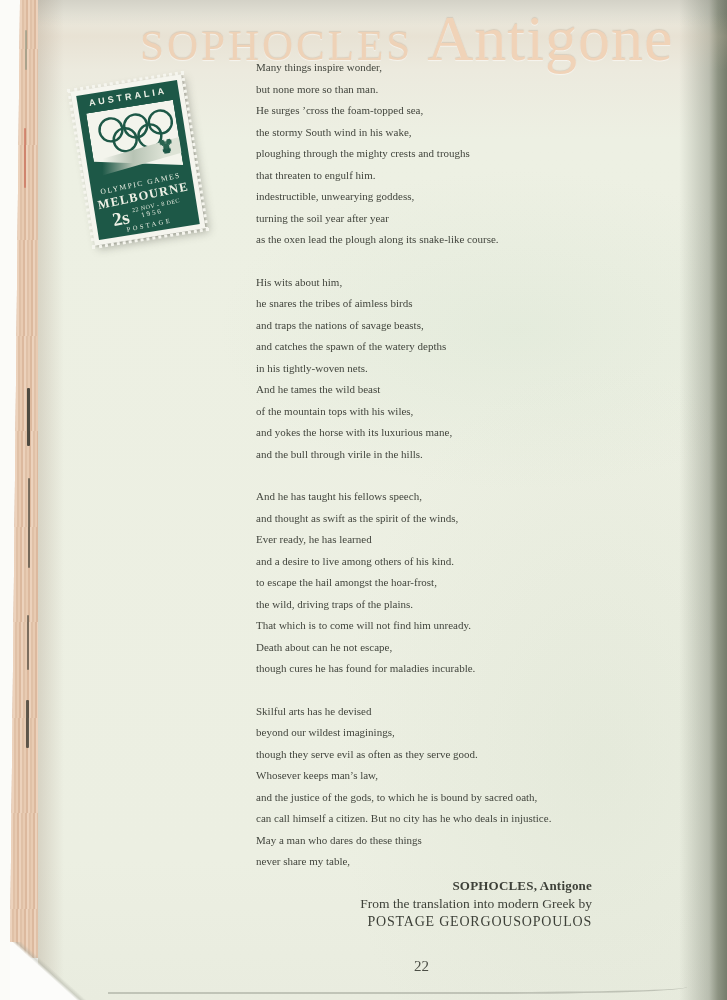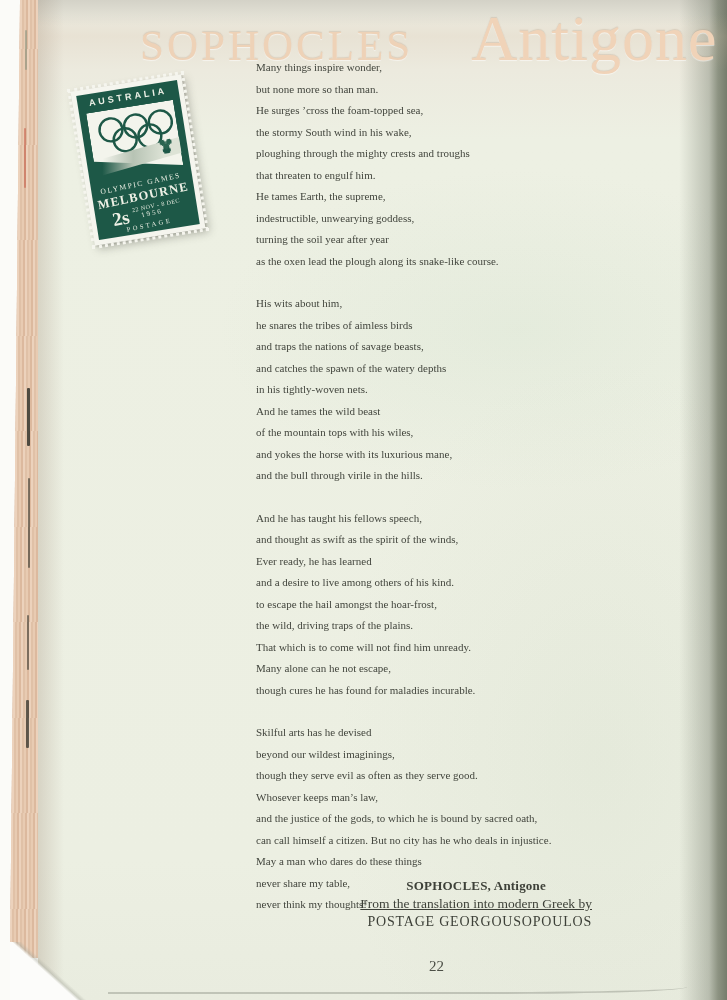--- a/index.html
+++ b/index.html
@@ -57,21 +57,21 @@
   .title {
     position: absolute; left: 102px; top: 2px; white-space: nowrap;
     display: flex; align-items: baseline; gap: 14px;
     color: #eed2b7;
     text-shadow: 0 1px 1px rgba(255,255,255,.55), 0 -1px 1px rgba(170,140,110,.25);
   }
   .title .author {
     font-size: 43px; letter-spacing: 3px; font-variant: small-caps;
     font-family: "Liberation Serif", serif;
   }
-  .title .work { font-size: 64px; letter-spacing: 1px; color: #f0d3b8; margin-left: 44px; }
+  .title .work { font-size: 64px; letter-spacing: 1px; color: #f0d3b8; }
 
   
   .stamp {
     position: absolute; left: 82px; top: 82px; width: 112px; height: 156px;
     transform: rotate(-9deg);
     background: #f5f5ee;
     outline: 3px dotted #f5f5ee; outline-offset: 0px;
     box-shadow: 3px 4px 8px rgba(70,70,60,.35), 1px 1px 2px rgba(70,70,60,.25);
     padding: 5px;
   }
@@ -116,27 +116,27 @@
     position: absolute; left: 218px; top: 57px; width: 440px;
     color: #43463e; font-size: 11px; line-height: 21.5px;
   }
   .stanza { margin-bottom: 21px; }
 
   
   .attribution {
     position: absolute; right: 135px; top: 877px; text-align: right;
     color: #3d4038; line-height: 18px;
   }
-  .attr-source { font-weight: bold; font-size: 13px; letter-spacing: .2px; text-align: center; }
-  .attr-from { font-size: 13.5px; text-decoration: underline; }
+  .attr-source { font-weight: bold; font-size: 13px; letter-spacing: .2px; }
+  .attr-from { font-size: 13.5px; }
   .attr-translator { font-size: 14px; letter-spacing: .8px; }
 
   
   .folio {
-    position: absolute; left: 376px; top: 958px; width: 30px; text-align: right;
+    position: absolute; left: 376px; top: 958px; width: 30px; text-align: left;
     font-size: 15px; color: #4c4f46;
   }
 </style>
 </head>
 <body>
 
 <div class="scan">
 
   <div class="book-edge"></div>
   <div class="edge-mark m1"></div>
@@ -155,21 +155,20 @@
     </div>
 
     <div class="poem">
       <div class="stanza">
           <div class="line">Many things inspire wonder,</div>
           <div class="line">but none more so than man.</div>
           <div class="line">He surges ’cross the foam-topped sea,</div>
           <div class="line">the stormy South wind in his wake,</div>
           <div class="line">ploughing through the mighty crests and troughs</div>
           <div class="line">that threaten to engulf him.</div>
-          <div class="line">He tames Earth, the supreme,</div>
           <div class="line">indestructible, unwearying goddess,</div>
           <div class="line">turning the soil year after year</div>
           <div class="line">as the oxen lead the plough along its snake-like course.</div>
         </div>
       <div class="stanza">
           <div class="line">His wits about him,</div>
           <div class="line">he snares the tribes of aimless birds</div>
           <div class="line">and traps the nations of savage beasts,</div>
           <div class="line">and catches the spawn of the watery depths</div>
           <div class="line">in his tightly-woven nets.</div>
@@ -179,33 +178,32 @@
           <div class="line">and the bull through virile in the hills.</div>
         </div>
       <div class="stanza">
           <div class="line">And he has taught his fellows speech,</div>
           <div class="line">and thought as swift as the spirit of the winds,</div>
           <div class="line">Ever ready, he has learned</div>
           <div class="line">and a desire to live among others of his kind.</div>
           <div class="line">to escape the hail amongst the hoar-frost,</div>
           <div class="line">the wild, driving traps of the plains.</div>
           <div class="line">That which is to come will not find him unready.</div>
-          <div class="line">Many alone can he not escape,</div>
+          <div class="line">Death about can he not escape,</div>
           <div class="line">though cures he has found for maladies incurable.</div>
         </div>
       <div class="stanza">
           <div class="line">Skilful arts has he devised</div>
           <div class="line">beyond our wildest imaginings,</div>
           <div class="line">though they serve evil as often as they serve good.</div>
           <div class="line">Whosever keeps man’s law,</div>
           <div class="line">and the justice of the gods, to which he is bound by sacred oath,</div>
           <div class="line">can call himself a citizen. But no city has he who deals in injustice.</div>
           <div class="line">May a man who dares do these things</div>
           <div class="line">never share my table,</div>
-          <div class="line">never think my thoughts!</div>
         </div>
     </div>
 
     <div class="attribution">
       <div class="attr-source">SOPHOCLES, Antigone</div>
       <div class="attr-from">From the translation into modern Greek by</div>
       <div class="attr-translator">POSTAGE GEORGOUSOPOULOS</div>
     </div>
 
     <div class="folio">22</div>

